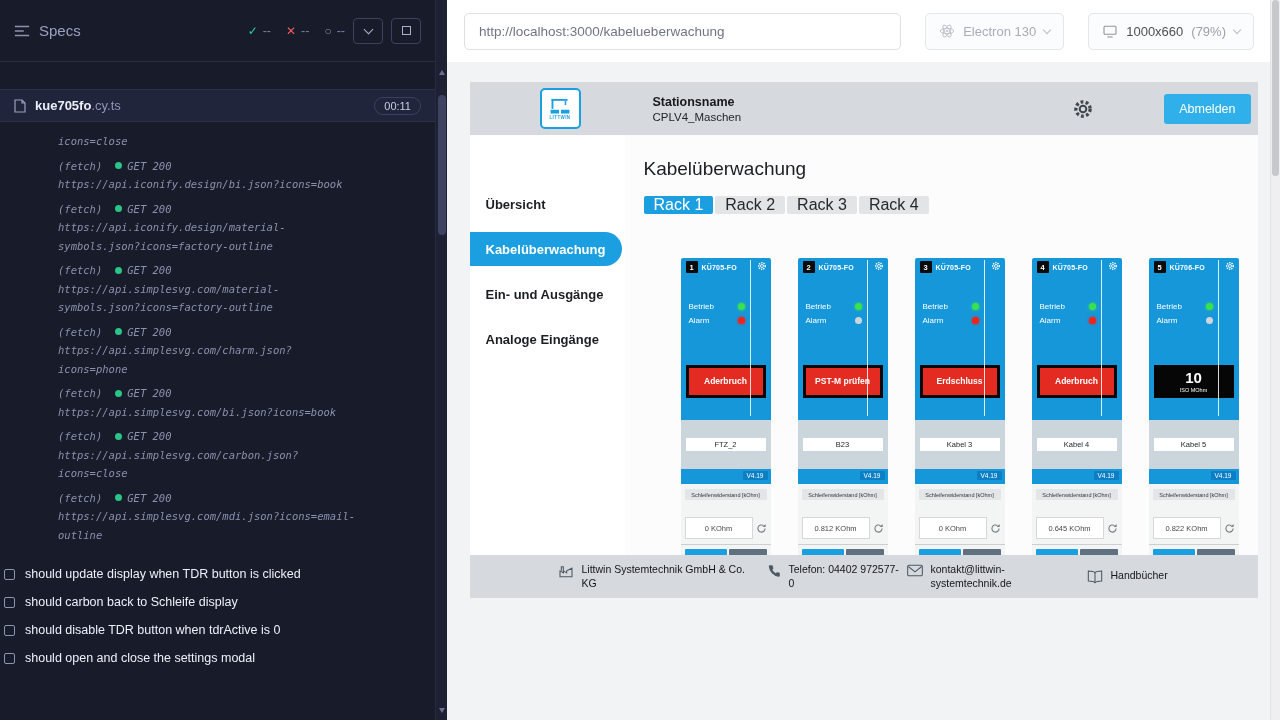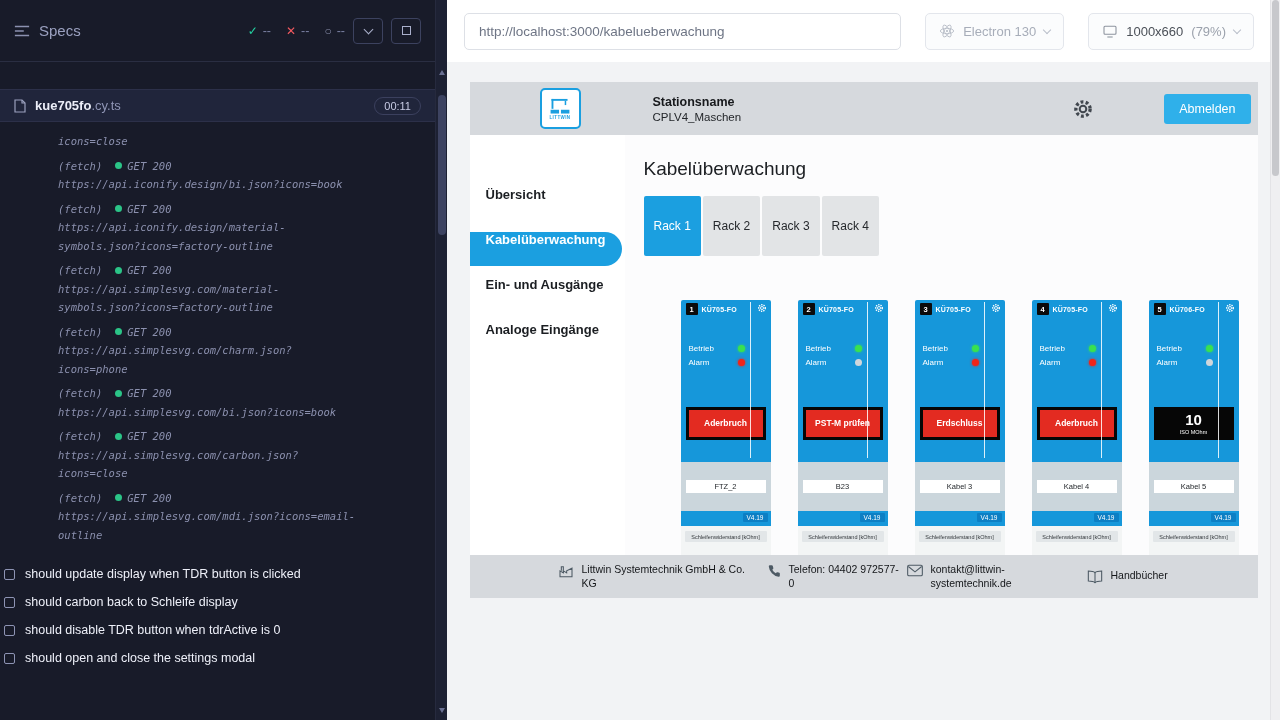--- a/index.html
+++ b/index.html
@@ -62,27 +62,27 @@
   .logo { width:41px; height:41px; background:#fff; border:2px solid #1a9fe0; border-radius:5px; margin-left:70px; display:flex; flex-direction:column; align-items:center; justify-content:center; gap:1px; flex:none; }
   .logo-text { font-size:4.5px; color:#1a9fe0; font-weight:700; letter-spacing:0.4px; }
   .station { margin-left:72px; }
   .station-label { font-size:12.5px; font-weight:700; color:#17191c; }
   .station-name { font-size:11.5px; color:#23262a; margin-top:2px; }
   .hdr-gear { margin-left:auto; margin-right:70px; display:flex; cursor:pointer; }
   .logout-btn { margin-right:7px; height:30px; padding:0 15px; background:#2fb0ea; color:#fff; border:none; border-radius:3px; font-size:12.5px; display:flex; align-items:center; cursor:pointer; font-family:inherit; }
 
   .app-body { display:flex; height:463px; }
   .app-nav { width:155px; flex:none; background:#fff; padding-top:52px; }
-  .nav-item { height:34px; display:flex; align-items:flex-start; padding-left:16px; font-size:13px; font-weight:700; color:#1b1e22; margin-bottom:11px; cursor:pointer; }
+  .nav-item { height:34px; display:flex; align-items:center; padding-left:16px; font-size:13px; font-weight:700; color:#1b1e22; margin-bottom:11px; cursor:pointer; }
   .nav-item.active { background:#1b9fe0; color:#fff; border-radius:0 17px 17px 0; width:calc(100% - 3px); }
 
   .app-content { flex:1; padding:23px 0 0 19px; }
   .app-title { font-size:19px; font-weight:500; color:#1b1e22; }
   .tabs { display:flex; gap:2px; margin-top:16px; }
-  .tab { padding:23px 10px; font-size:12px; background:#e2e4e6; color:#26292d; border-radius:2px; cursor:pointer; }
+  .tab { padding:0 10px; font-size:16px; background:#e2e4e6; color:#26292d; border-radius:2px; cursor:pointer; }
   .tab.active { background:#1b9fe0; color:#fff; }
 
   .cards { display:flex; gap:27px; margin-top:44px; margin-left:37px; }
   .card { width:90px; height:310px; flex:none; background:#1697da; color:#fff; position:relative; border-radius:2px; display:flex; flex-direction:column; }
   .card-head { display:flex; align-items:center; gap:4px; padding:3px 4px 0 5px; }
   .num { width:12px; height:12px; background:#0b0b0b; font-size:7.5px; font-weight:700; display:flex; align-items:center; justify-content:center; border-radius:1px; flex:none; }
   .model { font-size:7px; font-weight:700; letter-spacing:0.2px; }
   .card-divider { position:absolute; right:20px; top:2px; width:1px; height:156px; background:rgba(255,255,255,0.85); }
   .card-gear { position:absolute; top:3px; right:4px; display:flex; cursor:pointer; }
   .leds { margin-top:26px; }

